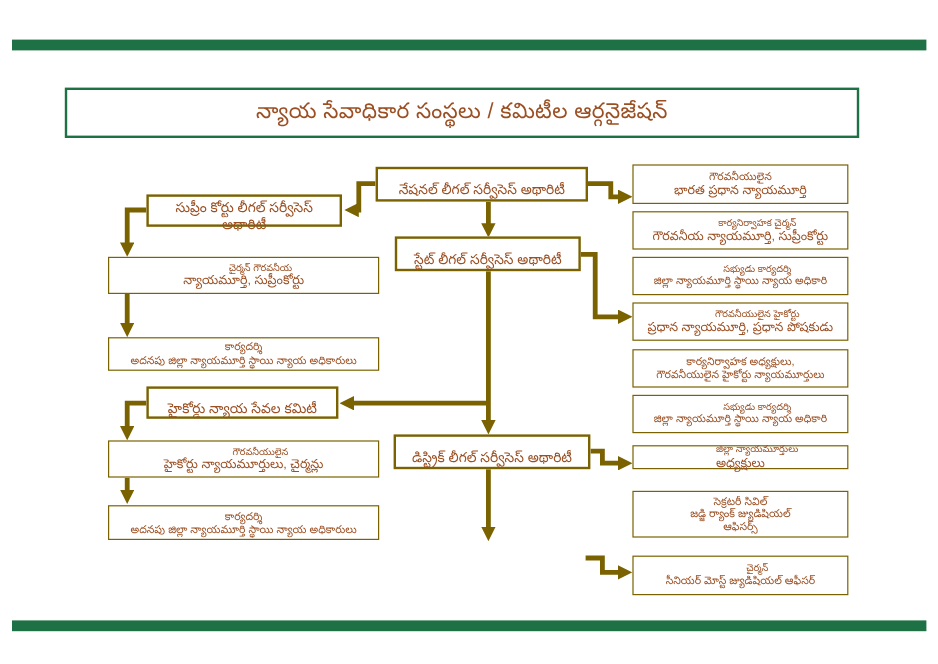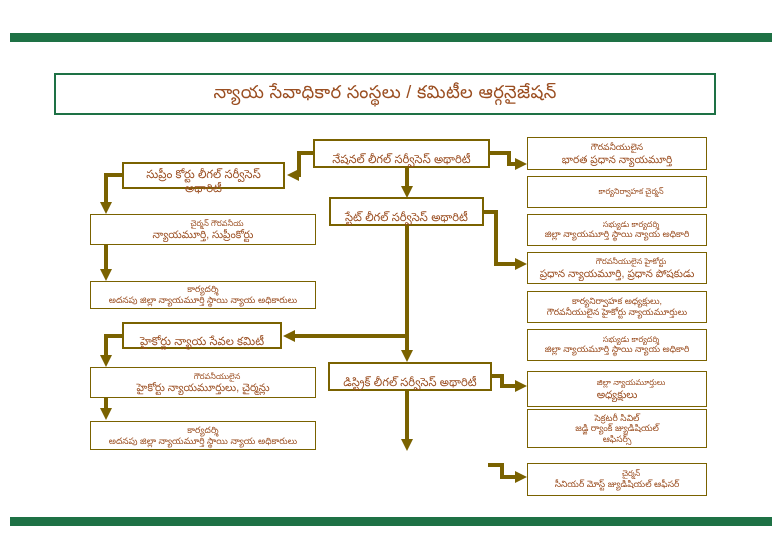--- a/index.html
+++ b/index.html
@@ -109,20 +109,21 @@
     <span class="sm">అదనపు జిల్లా న్యాయమూర్తి స్థాయి న్యాయ అధికారులు</span>
   </div>
 
   <div class="node" style="left:527px;top:137px;width:180px;height:33px">
     <span class="sm">గౌరవనీయులైన</span>
     <span class="md">భారత ప్రధాన న్యాయమూర్తి</span>
   </div>
 
   <div class="node" style="left:527px;top:176px;width:180px;height:32px">
     <span class="xs">కార్యనిర్వాహక చైర్మన్</span>
+    <span class="md">గౌరవనీయ న్యాయమూర్తి, సుప్రీంకోర్టు</span>
   </div>
 
   <div class="node" style="left:527px;top:214px;width:180px;height:32px">
     <span class="xs">సభ్యుడు కార్యదర్శి</span>
     <span class="sm">జిల్లా న్యాయమూర్తి స్థాయి న్యాయ అధికారి</span>
   </div>
 
   <div class="node" style="left:527px;top:252px;width:180px;height:32px">
     <span class="xs">గౌరవనీయులైన హైకోర్టు</span>
     <span class="md">ప్రధాన న్యాయమూర్తి, ప్రధాన పోషకుడు</span>
@@ -131,21 +132,21 @@
   <div class="node" style="left:527px;top:291px;width:180px;height:32px">
     <span class="sm">కార్యనిర్వాహక అధ్యక్షులు,</span>
     <span class="sm">గౌరవనీయులైన హైకోర్టు న్యాయమూర్తులు</span>
   </div>
 
   <div class="node" style="left:527px;top:329px;width:180px;height:32px">
     <span class="xs">సభ్యుడు కార్యదర్శి</span>
     <span class="sm">జిల్లా న్యాయమూర్తి స్థాయి న్యాయ అధికారి</span>
   </div>
 
-  <div class="node" style="left:527px;top:371px;width:180px;height:36px">
+  <div class="node" style="left:527px;top:371px;width:180px;height:20px">
     <span class="xs">జిల్లా న్యాయమూర్తులు</span>
     <span class="md">అధ్యక్షులు</span>
   </div>
 
   <div class="node" style="left:527px;top:409px;width:180px;height:39px">
     <span class="sm">సెక్రటరీ సివిల్</span>
     <span class="sm">జడ్జి ర్యాంక్ జ్యుడిషియల్</span>
     <span class="sm">ఆఫిసర్స్</span>
   </div>
 

